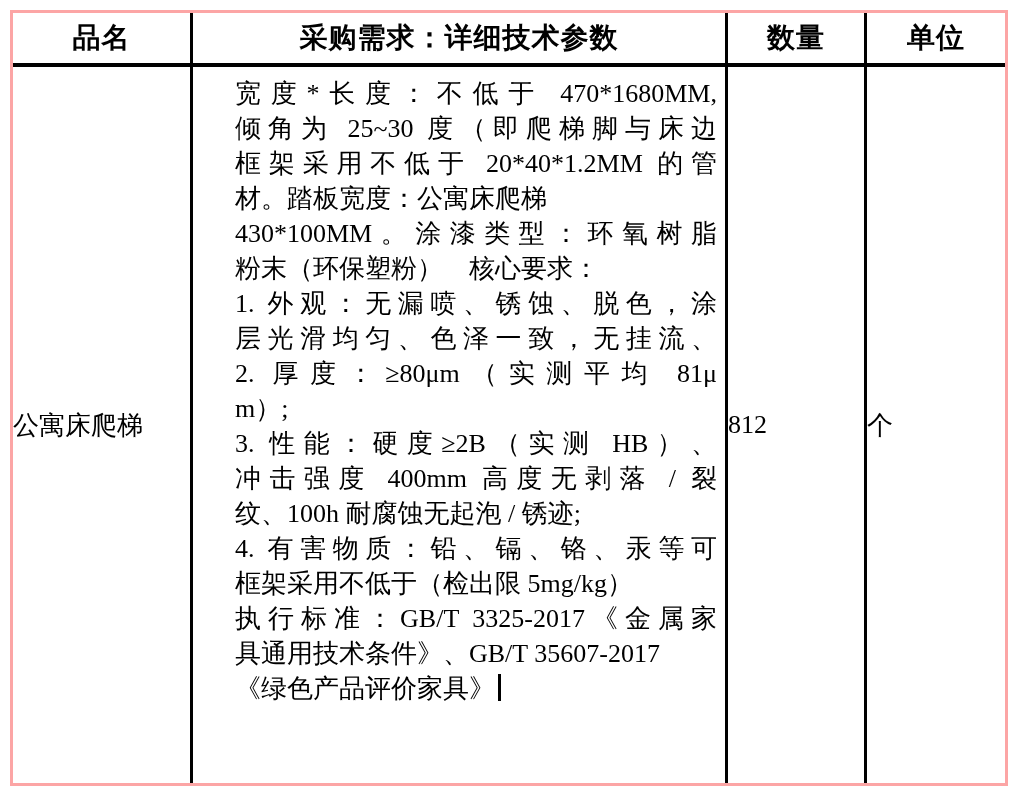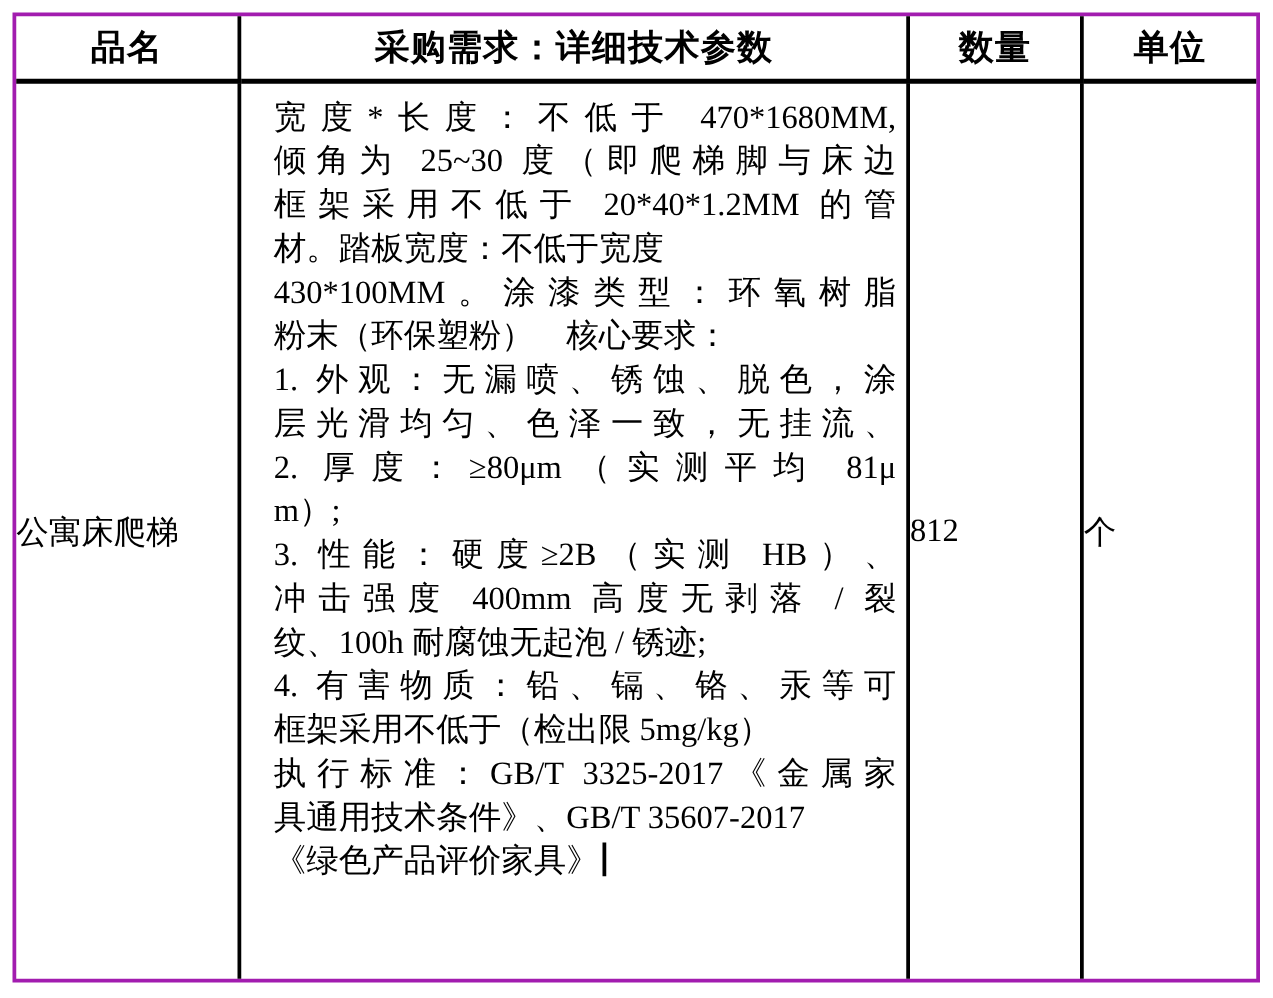--- a/index.html
+++ b/index.html
@@ -13,21 +13,21 @@
     position: relative;
     font-family: "Liberation Serif", "DejaVu Serif", serif;
     color: #000000;
   }
   .tbl {
     position: absolute;
     left: 10px;
     top: 10px;
     width: 992px;
     height: 770px;
-    border: 3px solid #a21caf;
+    border: 3px solid #fca5a5;
     display: grid;
     grid-template-columns: 180px 535px 139px 1fr;
     grid-template-rows: 54px 1fr;
     background: #ffffff;
   }
   .cell {
     border-right: 3px solid #000000;
     box-sizing: border-box;
     overflow: hidden;
   }
@@ -51,20 +51,21 @@
   .speccell {
     display: block;
     padding: 9px 8px 0 26px;
     font-size: 26px;
     line-height: 35px;
   }
   .line {
     text-align: justify;
     text-align-last: justify;
     height: 35px;
+    margin-left: 16px;
   }
   .line.pend {
     text-align: left;
     text-align-last: left;
   }
   .caret {
     display: inline-block;
     width: 3px;
     height: 27px;
     background: #000000;
@@ -91,21 +92,21 @@
   </div>
 
   <div class="cell bodycell">
     <span>公寓床爬梯</span>
   </div>
 
   <div class="cell speccell">
     <div class="line">宽度*长度：不低于 470*1680MM,</div>
     <div class="line">倾角为 25~30 度（即爬梯脚与床边</div>
     <div class="line">框架采用不低于 20*40*1.2MM 的管</div>
-    <div class="line pend">材。踏板宽度：不低于宽度</div>
+    <div class="line pend">材。踏板宽度：公寓床爬梯</div>
     <div class="line">430*100MM。涂漆类型：环氧树脂</div>
     <div class="line pend">粉末（环保塑粉）　核心要求：</div>
     <div class="line">1. 外观：无漏喷、锈蚀、脱色，涂</div>
     <div class="line">层光滑均匀、色泽一致，无挂流、</div>
     <div class="line">2. 厚度：≥80μm（实测平均 81μ</div>
     <div class="line pend">m）;</div>
     <div class="line">3. 性能：硬度≥2B（实测 HB）、</div>
     <div class="line">冲击强度 400mm 高度无剥落 / 裂</div>
     <div class="line pend">纹、100h 耐腐蚀无起泡 / 锈迹;</div>
     <div class="line">4. 有害物质：铅、镉、铬、汞等可</div>

